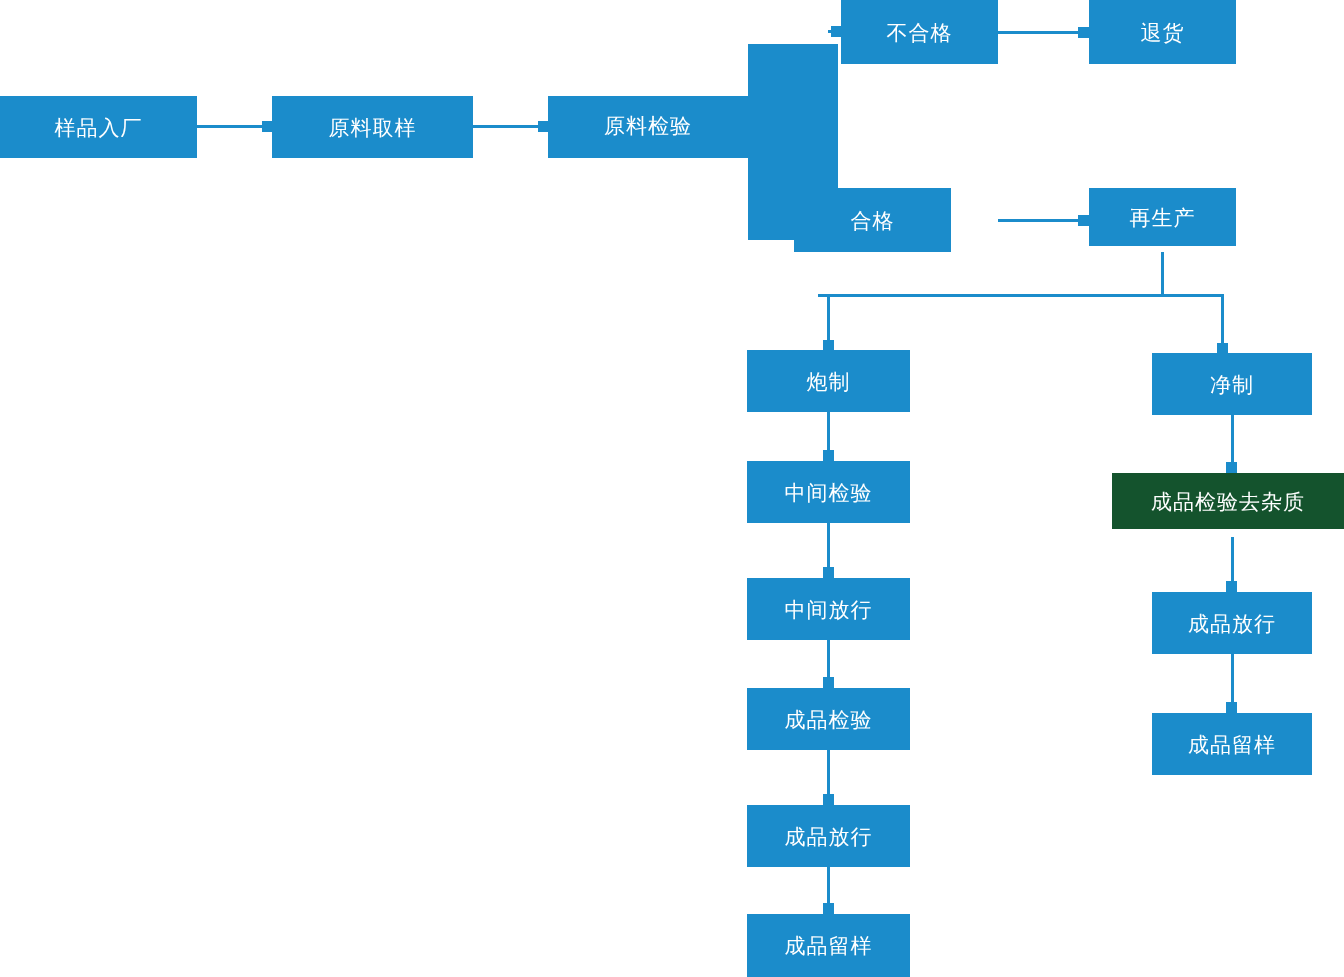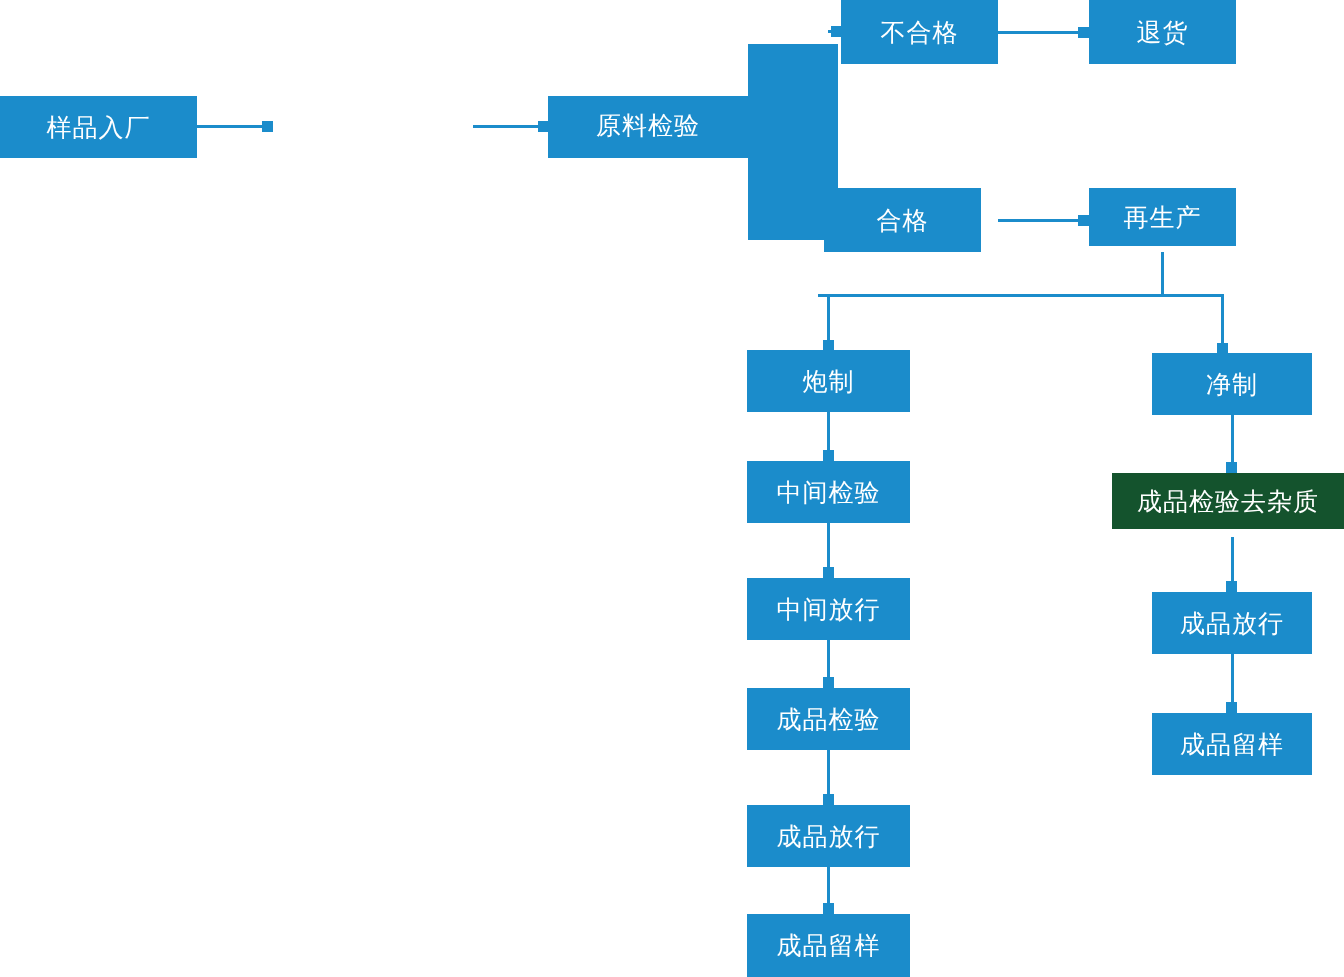--- a/index.html
+++ b/index.html
@@ -18,21 +18,21 @@
     background: #ffffff;
     overflow: hidden;
   }
   .node {
     position: absolute;
     background: #1b8ccb;
     color: #ffffff;
     display: flex;
     align-items: center;
     justify-content: center;
-    font-size: 25px;
+    font-size: 21px;
     letter-spacing: 1px;
     line-height: 1;
     box-sizing: border-box;
     white-space: nowrap;
   }
   .node-label {
     display: block;
     pointer-events: none;
   }
   
@@ -66,20 +66,23 @@
 
 <div id="canvas" style="background: rgb(255, 255, 255);">
 
   <div class="node" style="left: 0px; top: 96px; width: 197px; height: 62px; background: rgb(27, 140, 203); color: rgb(255, 255, 255);">
     <span class="node-label">样品入厂</span>
   </div>
 
   <div class="conn conn-h" style="left: 197px; top: 125px; width: 75px; background: rgb(27, 140, 203);"></div>
   <div class="arrow-h" style="left: 262px; top: 121px; background: rgb(27, 140, 203);"></div>
 
+  <div class="node" style="left: 272px; top: 96px; width: 201px; height: 62px; background: rgb(27, 140, 203); color: rgb(255, 255, 255);">
+    <span class="node-label">原料取样</span>
+  </div>
 
   <div class="conn conn-h" style="left: 473px; top: 125px; width: 75px; background: rgb(27, 140, 203);"></div>
   <div class="arrow-h" style="left: 538px; top: 121px; background: rgb(27, 140, 203);"></div>
 
   <div class="node" style="left: 548px; top: 96px; width: 200px; height: 62px; background: rgb(27, 140, 203); color: rgb(255, 255, 255); font-family: Liberation Mono, monospace;">
     <span class="node-label">原料检验</span>
   </div>
 
   <div class="branch-block" style="left: 748px; top: 44px; width: 90px; height: 196px; background: rgb(27, 140, 203);"></div>
 
@@ -93,21 +96,21 @@
     <span class="node-label">不合格</span>
   </div>
 
   <div class="conn conn-h" style="left: 998px; top: 31px; width: 91px; background: rgb(27, 140, 203);"></div>
   <div class="arrow-h" style="left: 1078px; top: 27px; background: rgb(27, 140, 203);"></div>
 
   <div class="node" style="left: 1089px; top: 0px; width: 147px; height: 64px; background: rgb(27, 140, 203); color: rgb(255, 255, 255);">
     <span class="node-label">退货</span>
   </div>
 
-  <div class="node" style="left: 824px; top: 188px; width: 157px; height: 64px; background: rgb(27, 140, 203); color: rgb(255, 255, 255);">
+  <div class="node" style="left: 794px; top: 188px; width: 157px; height: 64px; background: rgb(27, 140, 203); color: rgb(255, 255, 255);">
     <span class="node-label">合格</span>
   </div>
 
   <div class="conn conn-h" style="left: 998px; top: 219px; width: 91px; background: rgb(27, 140, 203);"></div>
   <div class="arrow-h" style="left: 1078px; top: 215px; background: rgb(27, 140, 203);"></div>
 
   <div class="node" style="left: 1089px; top: 188px; width: 147px; height: 58px; background: rgb(27, 140, 203); color: rgb(255, 255, 255);">
     <span class="node-label">再生产</span>
   </div>
 

